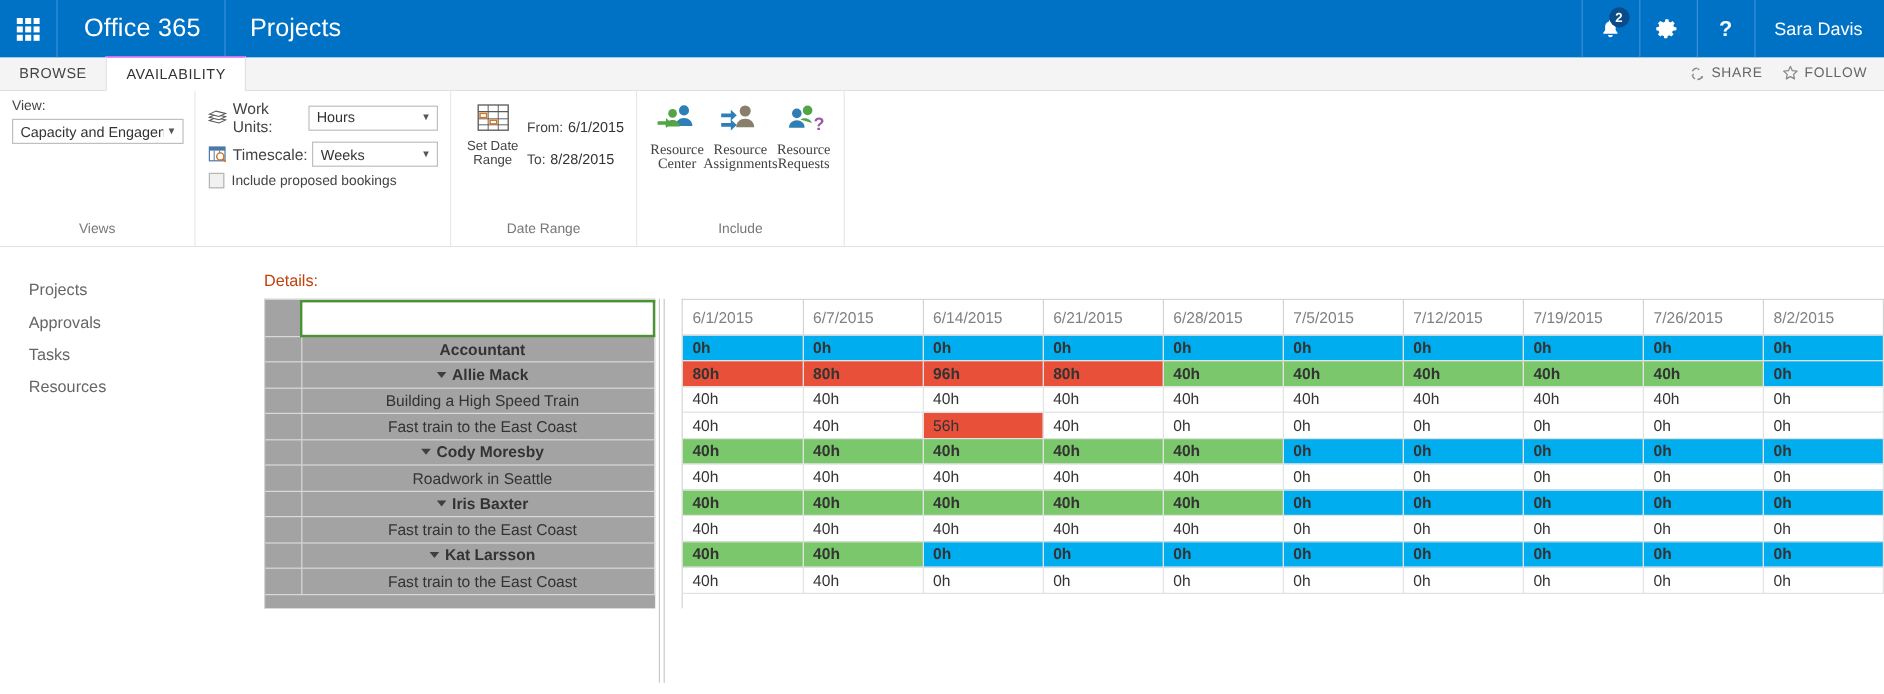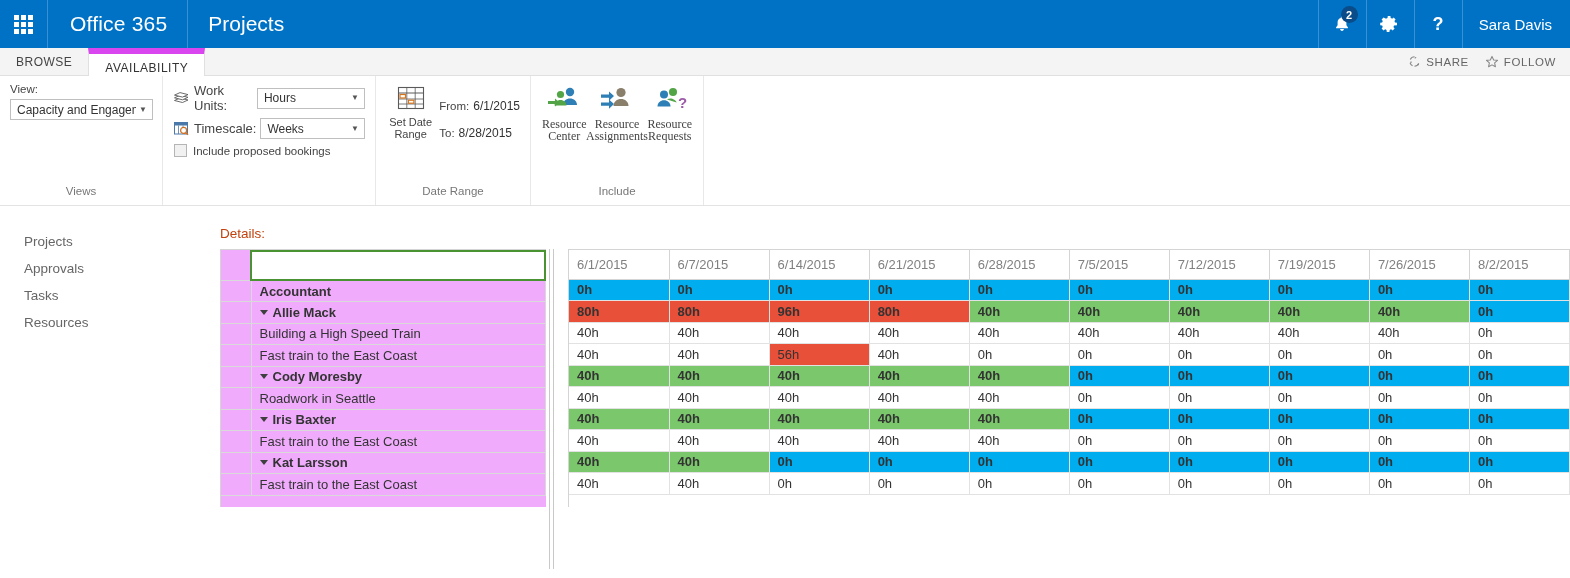--- a/index.html
+++ b/index.html
@@ -81,38 +81,38 @@
     padding: 0 4px;
     font-weight: bold;
   }
 
   
   .ribbon-tabs {
     height: 28px;
     background: #f4f4f4;
     border-bottom: 1px solid #e0e0e0;
     display: flex;
-    align-items: center;
+    align-items: flex-end;
     position: relative;
   }
   .rtab {
     padding: 0 16px;
     height: 28px;
     line-height: 28px;
     font-size: 12px;
     color: #444;
     letter-spacing: .5px;
     cursor: pointer;
     background: transparent;
   }
   .rtab.active {
     background: #ffffff;
     border-left: 1px solid #e0e0e0;
     border-right: 1px solid #e0e0e0;
-    border-top: 6px solid #d946ef;
+    border-top: 1px solid #d946ef;
     color: #333;
     position: relative;
     top: 1px;
     height: 29px;
   }
   .rtab-right {
     margin-left: auto;
     display: flex; align-items: center;
     height: 28px;
     padding-right: 14px;
@@ -252,22 +252,23 @@
     display: flex;
     align-items: stretch;
     height: 320px;
   }
   .leftgrid {
     width: 326px;
     flex: none;
     border: 1px solid #d4d4d4;
     border-bottom: none;
     border-right: none;
-    background: #f0abfc;
+    background: #a3a3a3;
     height: 258px;
+    text-align: center;
   }
   .splitter {
     width: 22px;
     flex: none;
     position: relative;
   }
   .splitter::before {
     content: "";
     position: absolute;
     left: 3px; top: 0; bottom: 0;

